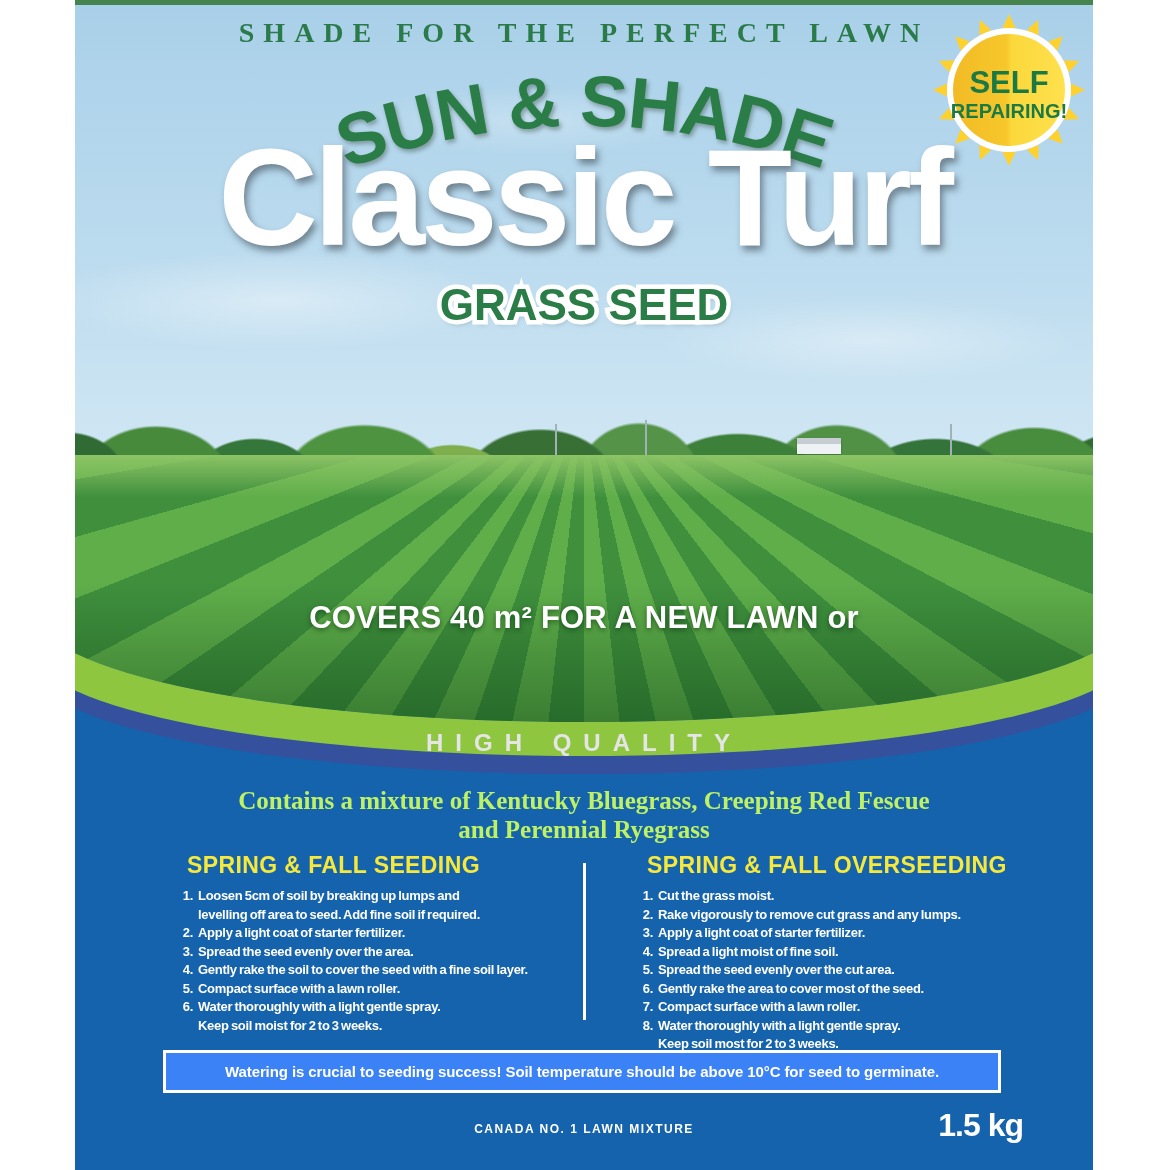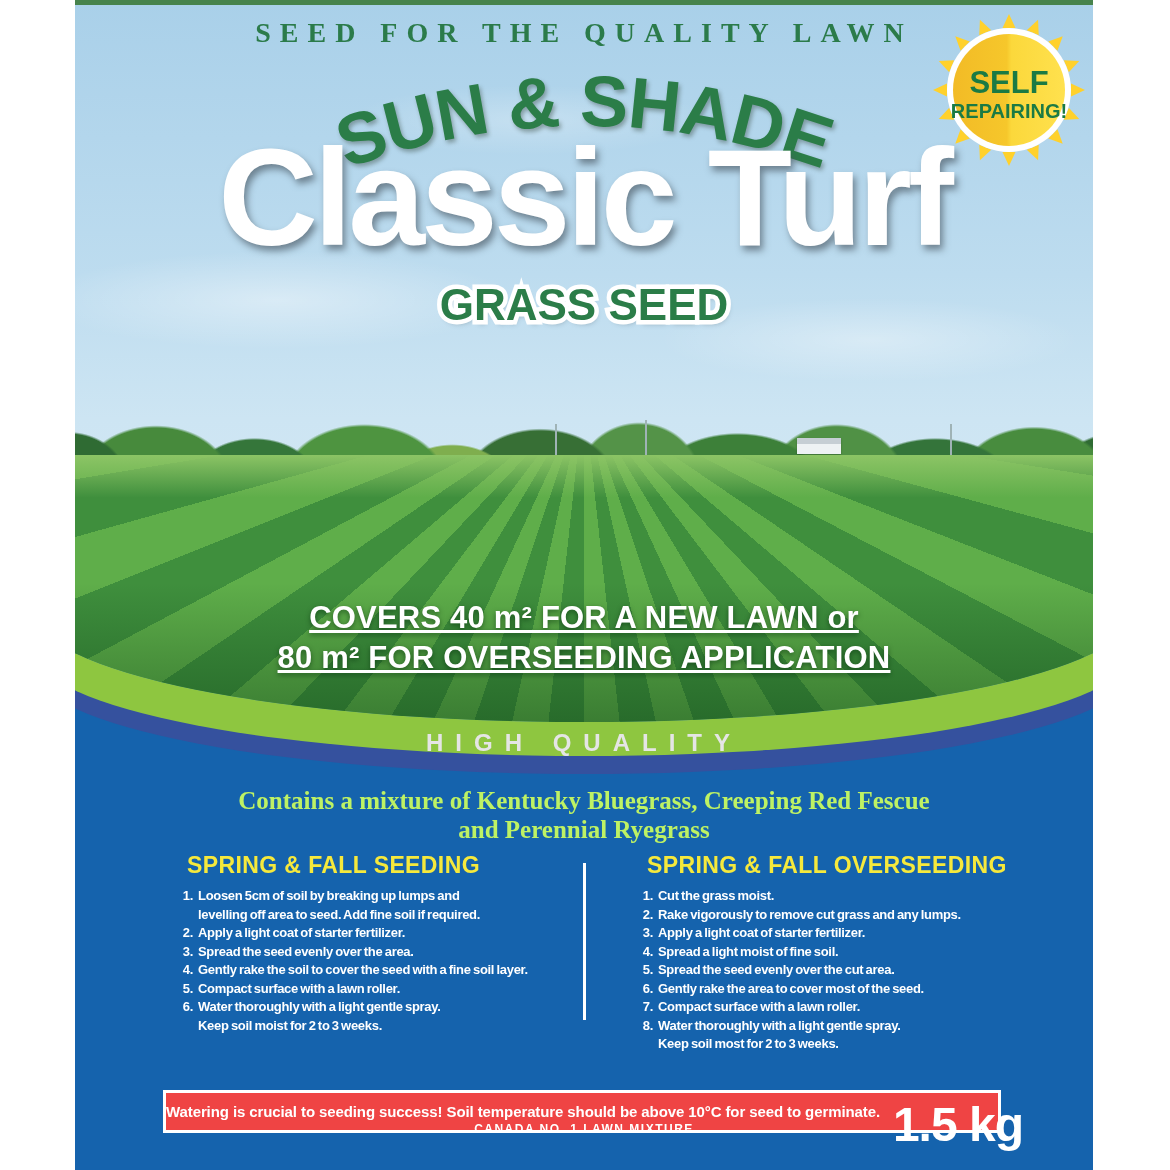--- a/index.html
+++ b/index.html
@@ -59,46 +59,46 @@
   .subtitle-back{color:#ffffff;-webkit-text-stroke:9px #ffffff;text-shadow:2px 4px 5px rgba(60,80,90,.35);}
   .subtitle-front{color:#2b7d48;}
 
   
   .badge{position:absolute;left:852px;top:12px;width:164px;height:164px;z-index:7;}
   .badge text{font-family:"Liberation Sans",sans-serif;font-weight:bold;fill:#1b7a44;}
 
   
   .coverage{position:absolute;left:0;right:0;top:598px;z-index:5;text-align:center;color:#fff;
     font-weight:bold;font-size:31px;line-height:40px;letter-spacing:0.2px;
-    text-shadow:0 2px 5px rgba(0,40,10,.55);text-decoration:underline;}
+    text-shadow:0 2px 5px rgba(0,40,10,.55);}
   .quality{position:absolute;left:0;right:0;top:729px;z-index:5;text-align:center;
     font-weight:800;font-size:24px;letter-spacing:12px;color:#e5e5e5;}
 
   
   .mixture{position:absolute;left:0;right:0;top:786px;z-index:5;text-align:center;color:#bef264;
     font-family:"Liberation Serif",serif;font-weight:bold;font-size:25px;line-height:29px;white-space:pre-line;}
   .col{position:absolute;z-index:5;color:#fff;}
   .col-left{left:96px;top:852px;width:412px;}
   .col-right{left:556px;top:852px;width:416px;}
   .col-title{font-weight:800;font-size:23px;letter-spacing:0.4px;color:#f6e93c;margin:0 0 8px 16px;}
   .steps{display:flex;flex-direction:column;gap:0;}
   .step{display:flex;font-weight:bold;font-size:13px;line-height:18.5px;
     letter-spacing:-0.3px;word-spacing:-1px;}
   .step .num{flex:none;width:22px;text-align:right;margin-right:5px;}
   .step .txt{flex:1;white-space:pre-line;}
   .divider{position:absolute;left:508px;top:863px;width:3px;height:157px;background:#ffffff;z-index:5;}
 
   .notice{position:absolute;left:88px;top:1050px;width:832px;height:37px;z-index:5;
-    border:3px solid #ffffff;background:#ef4444;display:flex;align-items:center;justify-content:flex-start;margin-top:40px;}
+    border:3px solid #ffffff;background:#3b82f6;display:flex;align-items:center;justify-content:center;}
   .notice span{color:#fff;font-weight:bold;font-size:15px;letter-spacing:-0.1px;}
 
   .canada{position:absolute;left:0;right:0;top:1122px;text-align:center;z-index:5;color:#fff;
     font-weight:bold;font-size:12px;letter-spacing:1.5px;}
   .weight{position:absolute;right:70px;top:1098px;z-index:5;color:#fff;
-    font-weight:800;font-size:48px;line-height:54px;letter-spacing:-1px;}
+    font-weight:800;font-size:32px;line-height:54px;letter-spacing:-1px;}
 </style>
 </head>
 <body>
 
 <div class="stage">
   <div class="package">
 
     <div class="arc-navy"></div>
     <div class="arc-lime"></div>
     <div class="photo">
@@ -108,21 +108,21 @@
       <div class="pole" style="left:610px;top:420px;"></div>
       <div class="pole" style="left:915px;top:424px;"></div>
       <div class="house"></div>
       <div class="lawn">
         <div class="stripes"></div>
         <div class="depth"></div>
       </div>
     </div>
     <div class="top-strip"></div>
 
-    <div class="tagline">SEED FOR THE QUALITY LAWN</div>
+    <div class="tagline">SHADE FOR THE PERFECT LAWN</div>
 
     <svg class="arc-svg" viewBox="0 0 1018 180">
       <defs>
         <path id="archPath" d="M 200 152 Q 509 8 818 152" fill="none"></path>
       </defs>
       <text font-family="Liberation Sans, sans-serif" font-weight="bold" font-size="72" fill="#2b7d48" letter-spacing="-1" style="filter:drop-shadow(2px 3px 2px rgba(60,80,70,.45));">
         <textPath href="#archPath" startOffset="50%" text-anchor="middle">SUN &amp; SHADE</textPath>
       </text>
     </svg>
 
@@ -161,21 +161,20 @@
         <polygon points="82,2 75.5,16 88.5,16" transform="rotate(337.5 82 78)"></polygon>
       </g>
       <circle cx="82" cy="78" r="62" fill="#ffffff"></circle>
       <circle cx="82" cy="78" r="56" fill="url(#gold)"></circle>
       <text x="82" y="81" text-anchor="middle" font-size="31">SELF</text>
       <text x="82" y="106" text-anchor="middle" font-size="20">REPAIRING!</text>
     </svg>
 
     <div class="coverage">
       <div>COVERS 40 m² FOR A NEW LAWN or</div>
-      <div>80 m² FOR OVERSEEDING APPLICATION</div>
     </div>
 
     <div class="quality">HIGH QUALITY</div>
 
     <div class="mixture">Contains a mixture of Kentucky Bluegrass, Creeping Red Fescue
 and Perennial Ryegrass</div>
 
     <div class="col col-left">
       <div class="col-title">SPRING &amp; FALL SEEDING</div>
       <div class="steps">

